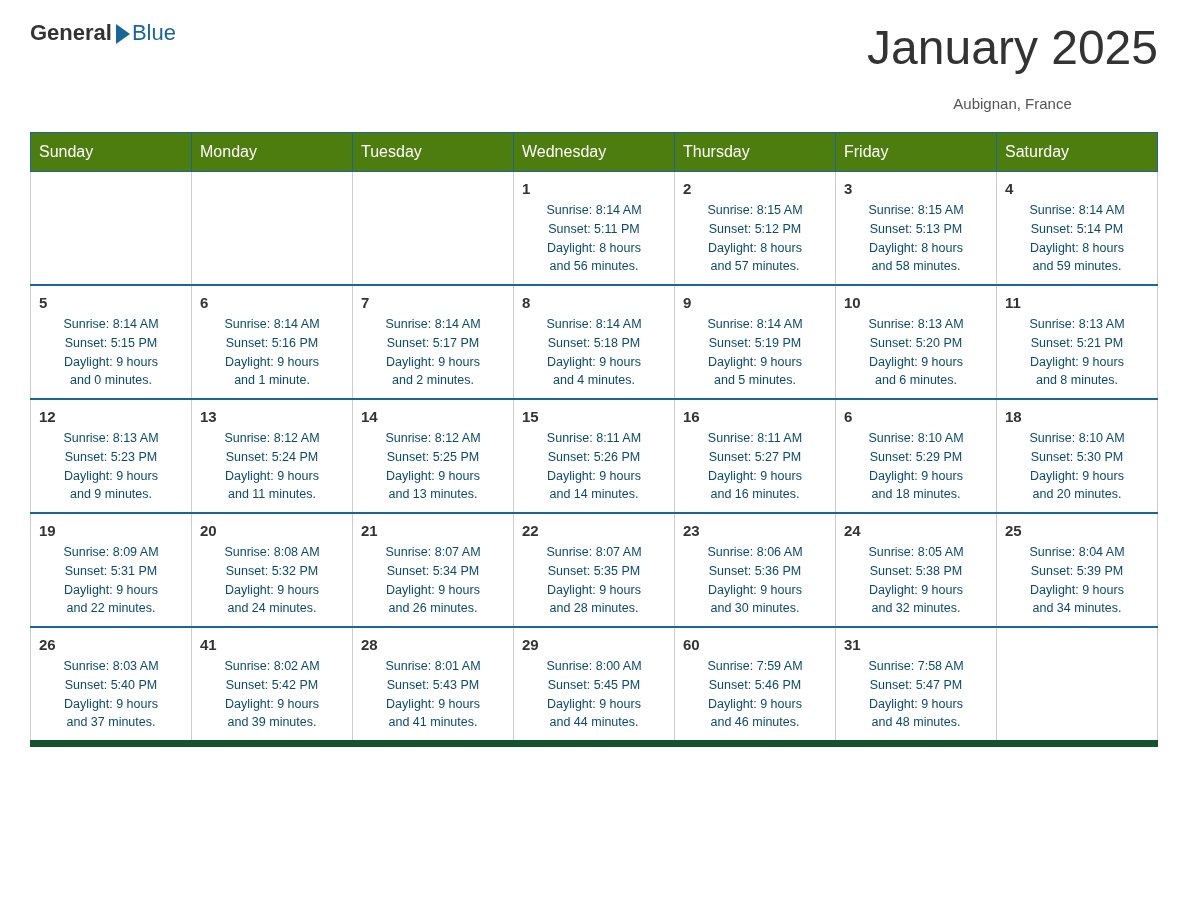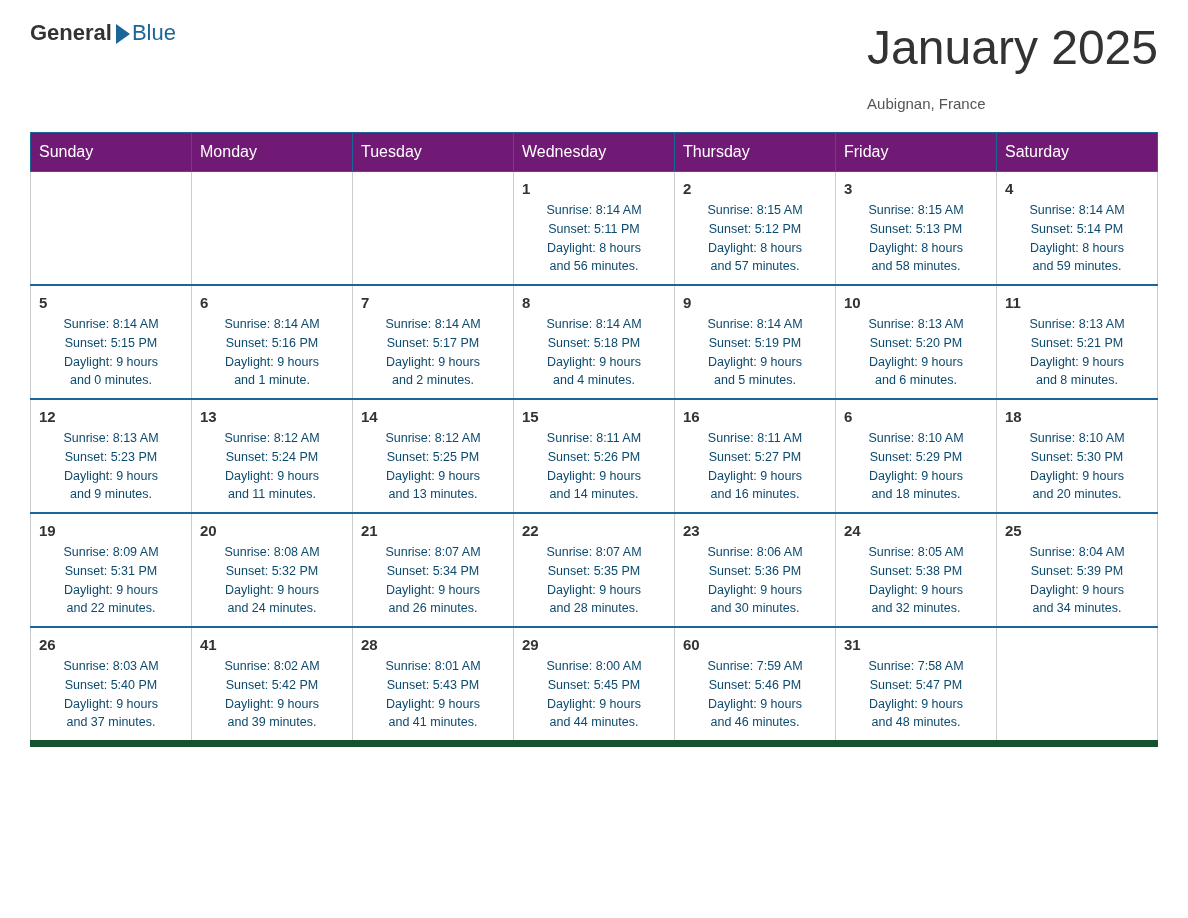--- a/index.html
+++ b/index.html
@@ -40,39 +40,39 @@
       margin-left: 4px;
       margin-top: 2px;
     }
     .logo-blue {
       font-size: 22px;
       font-weight: normal;
       color: #1a6699;
       margin-left: 2px;
     }
     .title-block {
-      text-align: left;
+      text-align: center;
     }
     .calendar-title {
       font-size: 48px;
       font-weight: normal;
       color: #333;
     }
     .calendar-subtitle {
       font-size: 15px;
       color: #555;
       margin-top: 20px;
     }
     .calendar-table {
       width: 100%;
       border-collapse: collapse;
       table-layout: fixed;
     }
     .calendar-table th {
-      background-color: #701a75;
+      background-color: #4d7c0f;
       color: #ffffff;
       padding: 10px 8px;
       text-align: left;
       font-size: 16px;
       font-weight: normal;
       border: 1px solid #1a6699;
     }
     .calendar-table td {
       vertical-align: top;
       padding: 8px;

